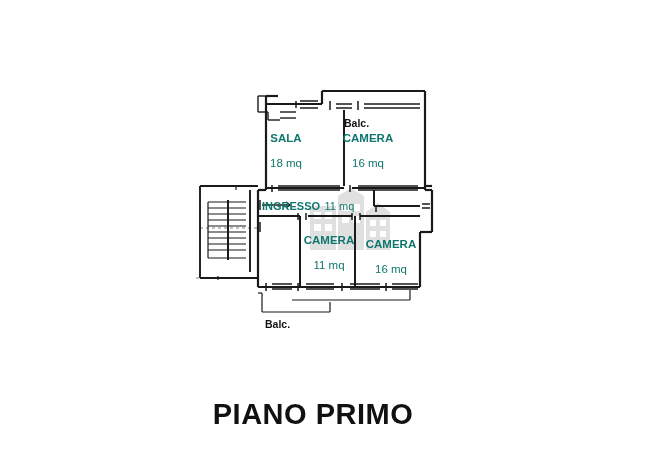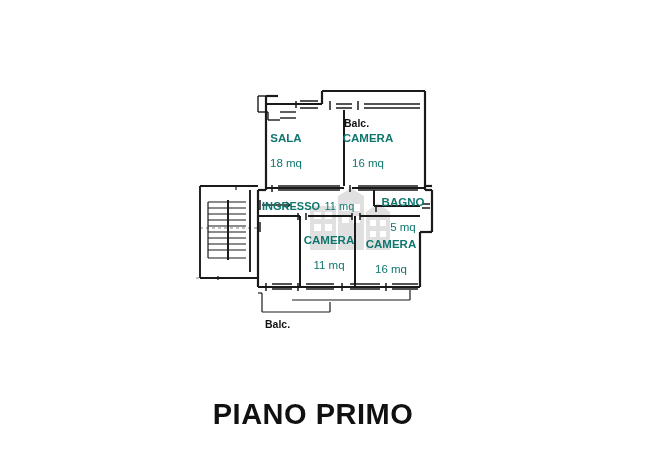--- a/index.html
+++ b/index.html
@@ -279,24 +279,20 @@
   <div class="roomlabel center" style="left:336px; top:132px; width:64px;">
     <span class="nm">CAMERA</span>
     <span class="ar">16 mq</span>
   </div>
 
   <div class="roomlabel inline" style="left:262px; top:196px;">
     <span class="nm">INGRESSO</span>
     <span class="ar" style="font-weight:normal;">11 mq</span>
   </div>
 
-  <div class="roomlabel center" style="left:377px; top:196px; width:52px;">
-    <span class="nm">BAGNO</span>
-    <span class="ar">5 mq</span>
-  </div>
 
 
   <div class="roomlabel center" style="left:302px; top:234px; width:54px;">
     <span class="nm">CAMERA</span>
     <span class="ar">11 mq</span>
   </div>
 
   <div class="roomlabel center" style="left:362px; top:238px; width:58px;">
     <span class="nm">CAMERA</span>
     <span class="ar">16 mq</span>

